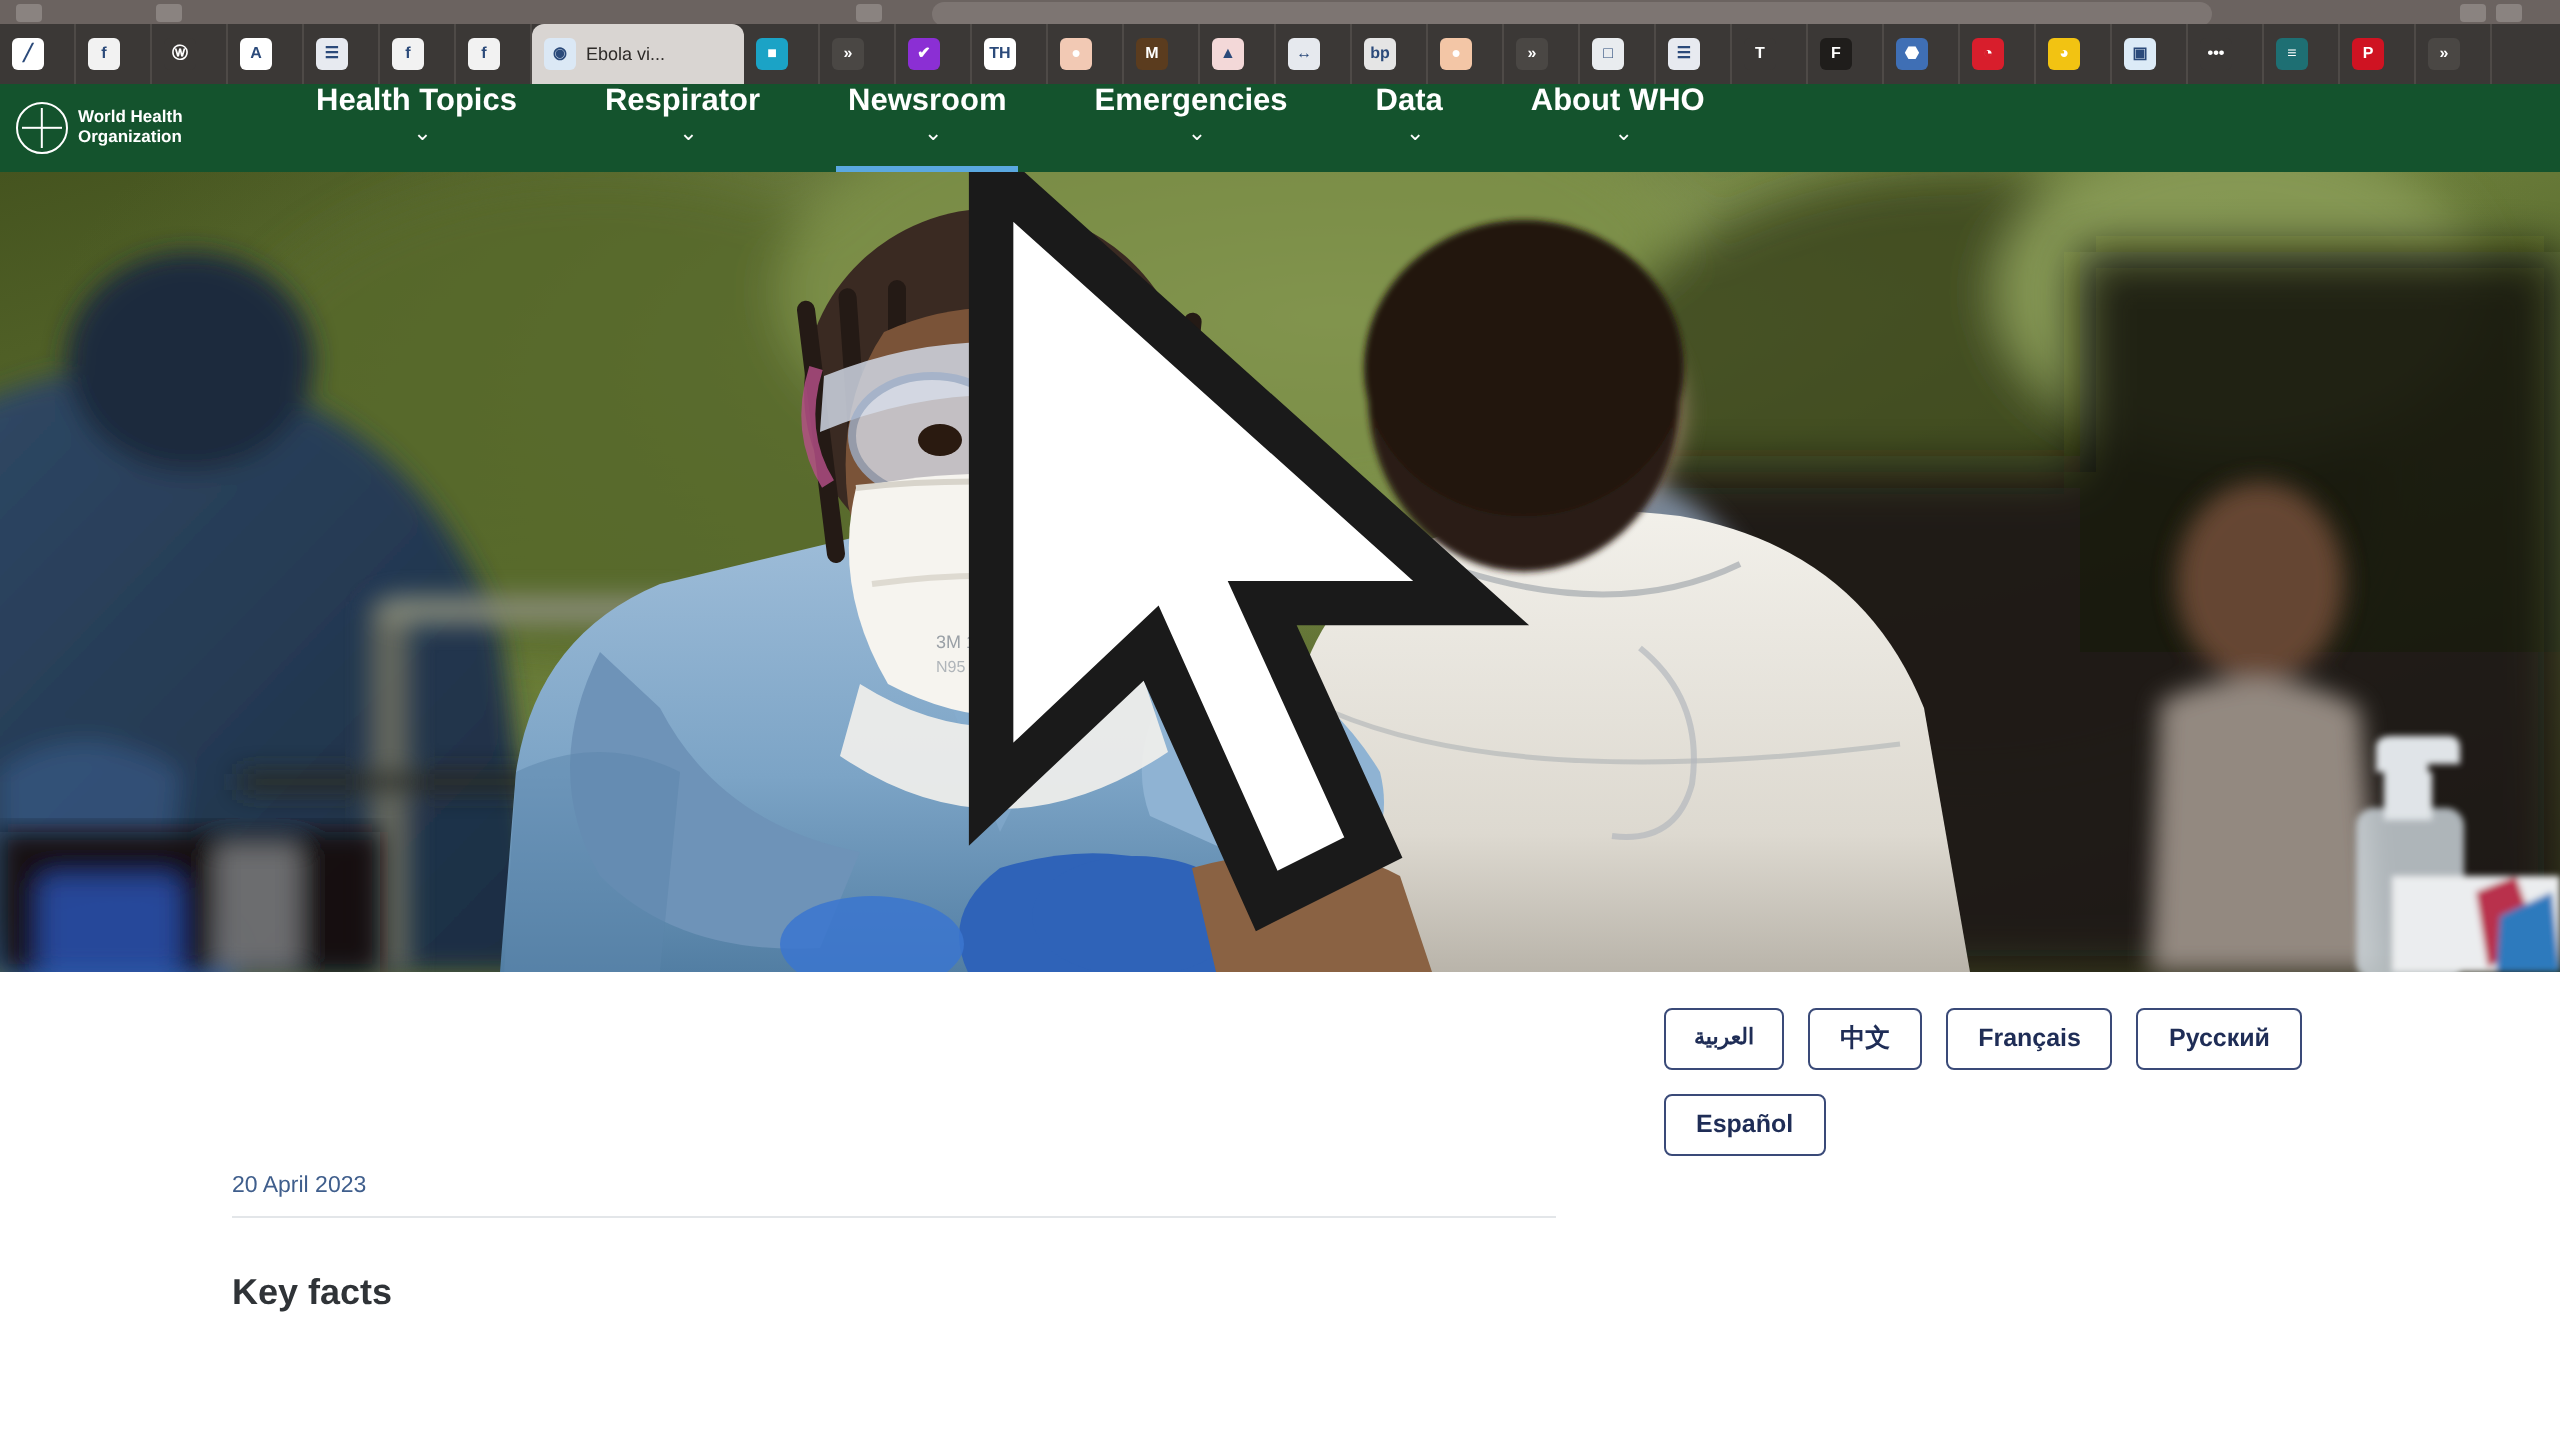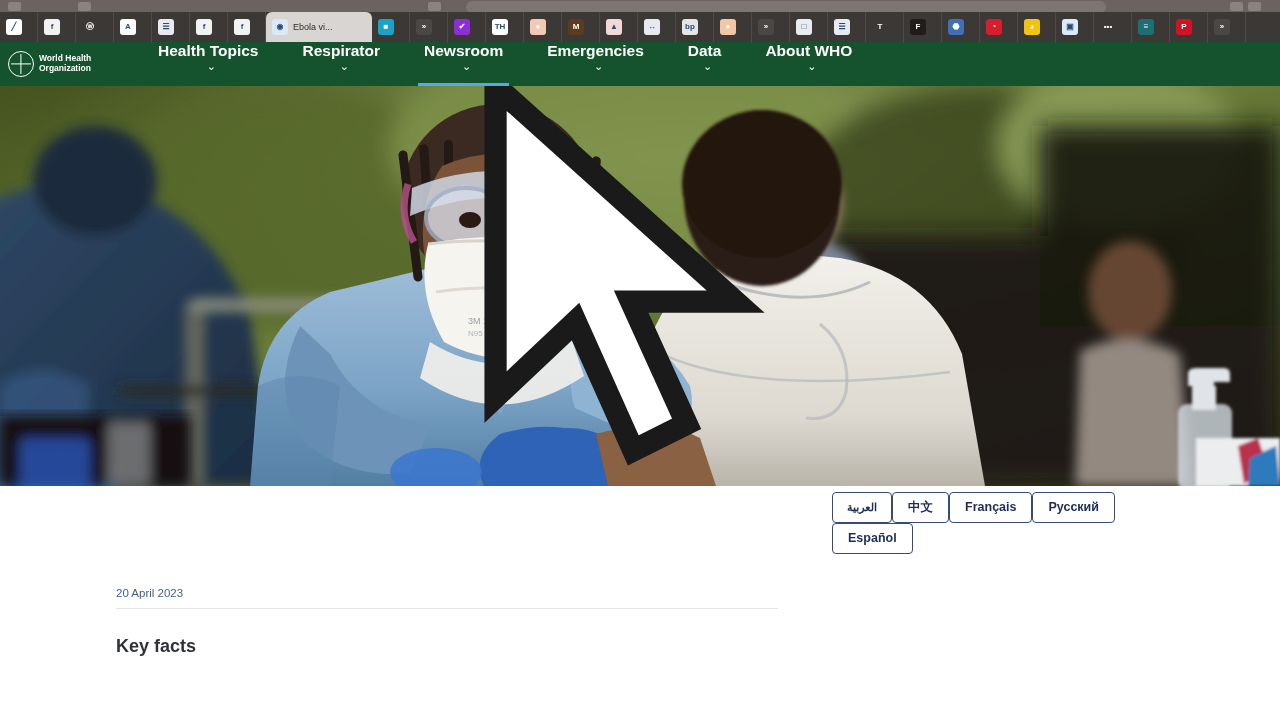--- a/index.html
+++ b/index.html
@@ -63,21 +63,21 @@
   .col-left{ position:absolute; left:116px; top:0; width:662px; }
   .col-right{ position:absolute; left:832px; top:0; width:332px; }
 
   .page-title{ font-size:37px; font-weight:bold; color:#3c4043;
     letter-spacing:-0.3px; margin-top:33px; }
 
   .meta-date{ font-size:11.5px; color:#3f5e8c; margin-top:101px; }
   .rule{ height:1px; background:#e3e6e9; margin-top:9px; }
   .key-facts{ font-size:18px; font-weight:bold; color:#2f3337; margin-top:27px; }
 
-  .lang-row{ display:flex; flex-wrap:wrap; margin-top:6px; }
+  .lang-row{ display:flex; flex-wrap:wrap; gap:12px; margin-top:18px; }
   .lang-btn{ border:1.3px solid #3a4a78; border-radius:4px; background:#ffffff;
     color:#1f2d56; font-size:12.5px; font-weight:bold; padding:8px 15px;
     line-height:1; cursor:pointer; white-space:nowrap; }
   .lang-btn.ar{ font-size:11px; padding:9px 14px; }
 </style>
 </head>
 <body>
 
 <div class="chrome-strip">
   <div class="cs-btn" style="left:8px"></div>

